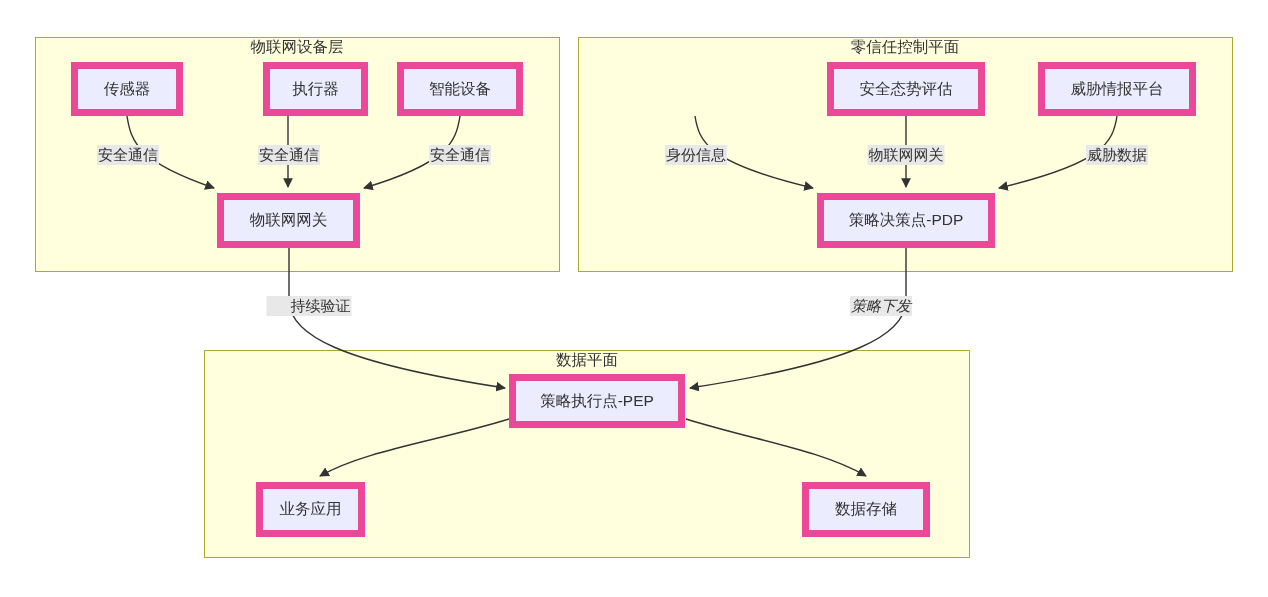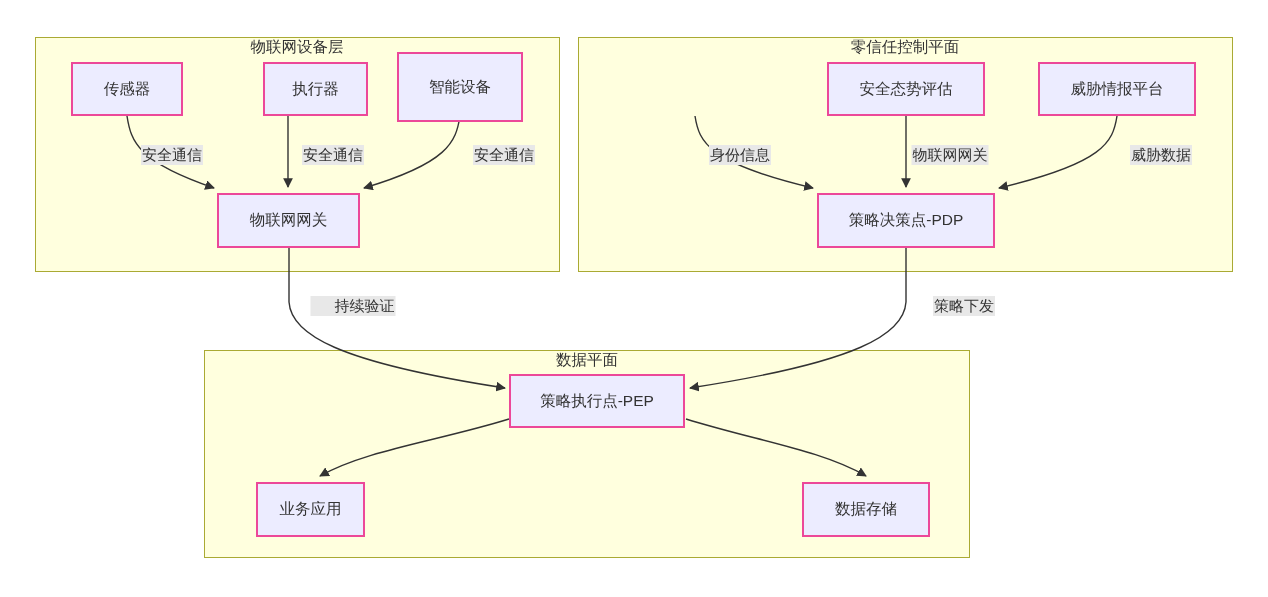--- a/index.html
+++ b/index.html
@@ -3,25 +3,25 @@
 <meta charset="utf-8">
 <style>
   html,body{margin:0;padding:0;background:#ffffff;}
   body{width:1268px;height:597px;position:relative;overflow:hidden;
        font-family:"Liberation Sans","DejaVu Sans",sans-serif;}
   #canvas{position:absolute;left:0;top:0;width:1268px;height:597px;}
   svg.edges{position:absolute;left:0;top:0;width:1268px;height:597px;pointer-events:none;}
   .cluster{position:absolute;background:#ffffde;border:1px solid #aaaa33;box-sizing:border-box;}
   .cluster-title{position:absolute;font-size:15.5px;color:#333333;white-space:nowrap;
                  transform:translateX(-50%);text-align:center;line-height:20px;}
-  .node{position:absolute;background:#ececff;border:2px solid #ec4899;box-sizing:border-box;
+  .node{position:absolute;background:#ececff;border:7px solid #ec4899;box-sizing:border-box;
         display:flex;align-items:center;justify-content:center;font-size:15.5px;color:#333333;
         white-space:nowrap;}
   .edge-label{position:absolute;background:#e8e8e8;color:#333333;font-size:15px;line-height:20px;
-              white-space:nowrap;transform:translateX(-50%);padding:0 1px;text-align:center;margin-left:44px;}
+              white-space:nowrap;transform:translateX(-50%);padding:0 1px;text-align:center;}
 </style>
 </head>
 <body>
 
 <div id="canvas">
 
   <div class="cluster" style="left:35px;top:37px;width:525px;height:235px;"></div>
   <div class="cluster-title" style="left:297px;top:37px;">物联网设备层</div>
 
   <div class="cluster" style="left:578px;top:37px;width:655px;height:235px;"></div>
@@ -50,25 +50,25 @@
     </g>
   </svg>
 
   <div class="edge-label" style="left:128px;top:145px;">安全通信</div>
   <div class="edge-label" style="left:289px;top:145px;">安全通信</div>
   <div class="edge-label" style="left:460px;top:145px;">安全通信</div>
   <div class="edge-label" style="left:696px;top:145px;">身份信息</div>
   <div class="edge-label" style="left:906px;top:145px;">物联网网关</div>
   <div class="edge-label" style="left:1117px;top:145px;">威胁数据</div>
   <div class="edge-label" style="left:309px;top:296px;padding-left:24px;">持续验证</div>
-  <div class="edge-label" style="left:920px;top:296px;">策略下发</div>
+  <div class="edge-label" style="left:881px;top:296px;font-style:italic;">策略下发</div>
 
   <div class="node" style="left:71px;top:62px;width:112px;height:54px;">传感器</div>
   <div class="node" style="left:236px;top:62px;width:105px;height:54px;margin-left:27px;">执行器</div>
-  <div class="node" style="left:397px;top:52px;width:126px;height:70px;">智能设备</div>
+  <div class="node" style="left:397px;top:62px;width:126px;height:54px;">智能设备</div>
   <div class="node" style="left:217px;top:193px;width:143px;height:55px;">物联网网关</div>
   <div class="node" style="left:827px;top:62px;width:158px;height:54px;">安全态势评估</div>
   <div class="node" style="left:1038px;top:62px;width:158px;height:54px;">威胁情报平台</div>
   <div class="node" style="left:817px;top:193px;width:178px;height:55px;text-align:center;">策略决策点-PDP</div>
   <div class="node" style="left:509px;top:374px;width:176px;height:54px;">策略执行点-PEP</div>
   <div class="node" style="left:256px;top:482px;width:109px;height:55px;">业务应用</div>
   <div class="node" style="left:802px;top:482px;width:128px;height:55px;">数据存储</div>
 
 </div>
 

